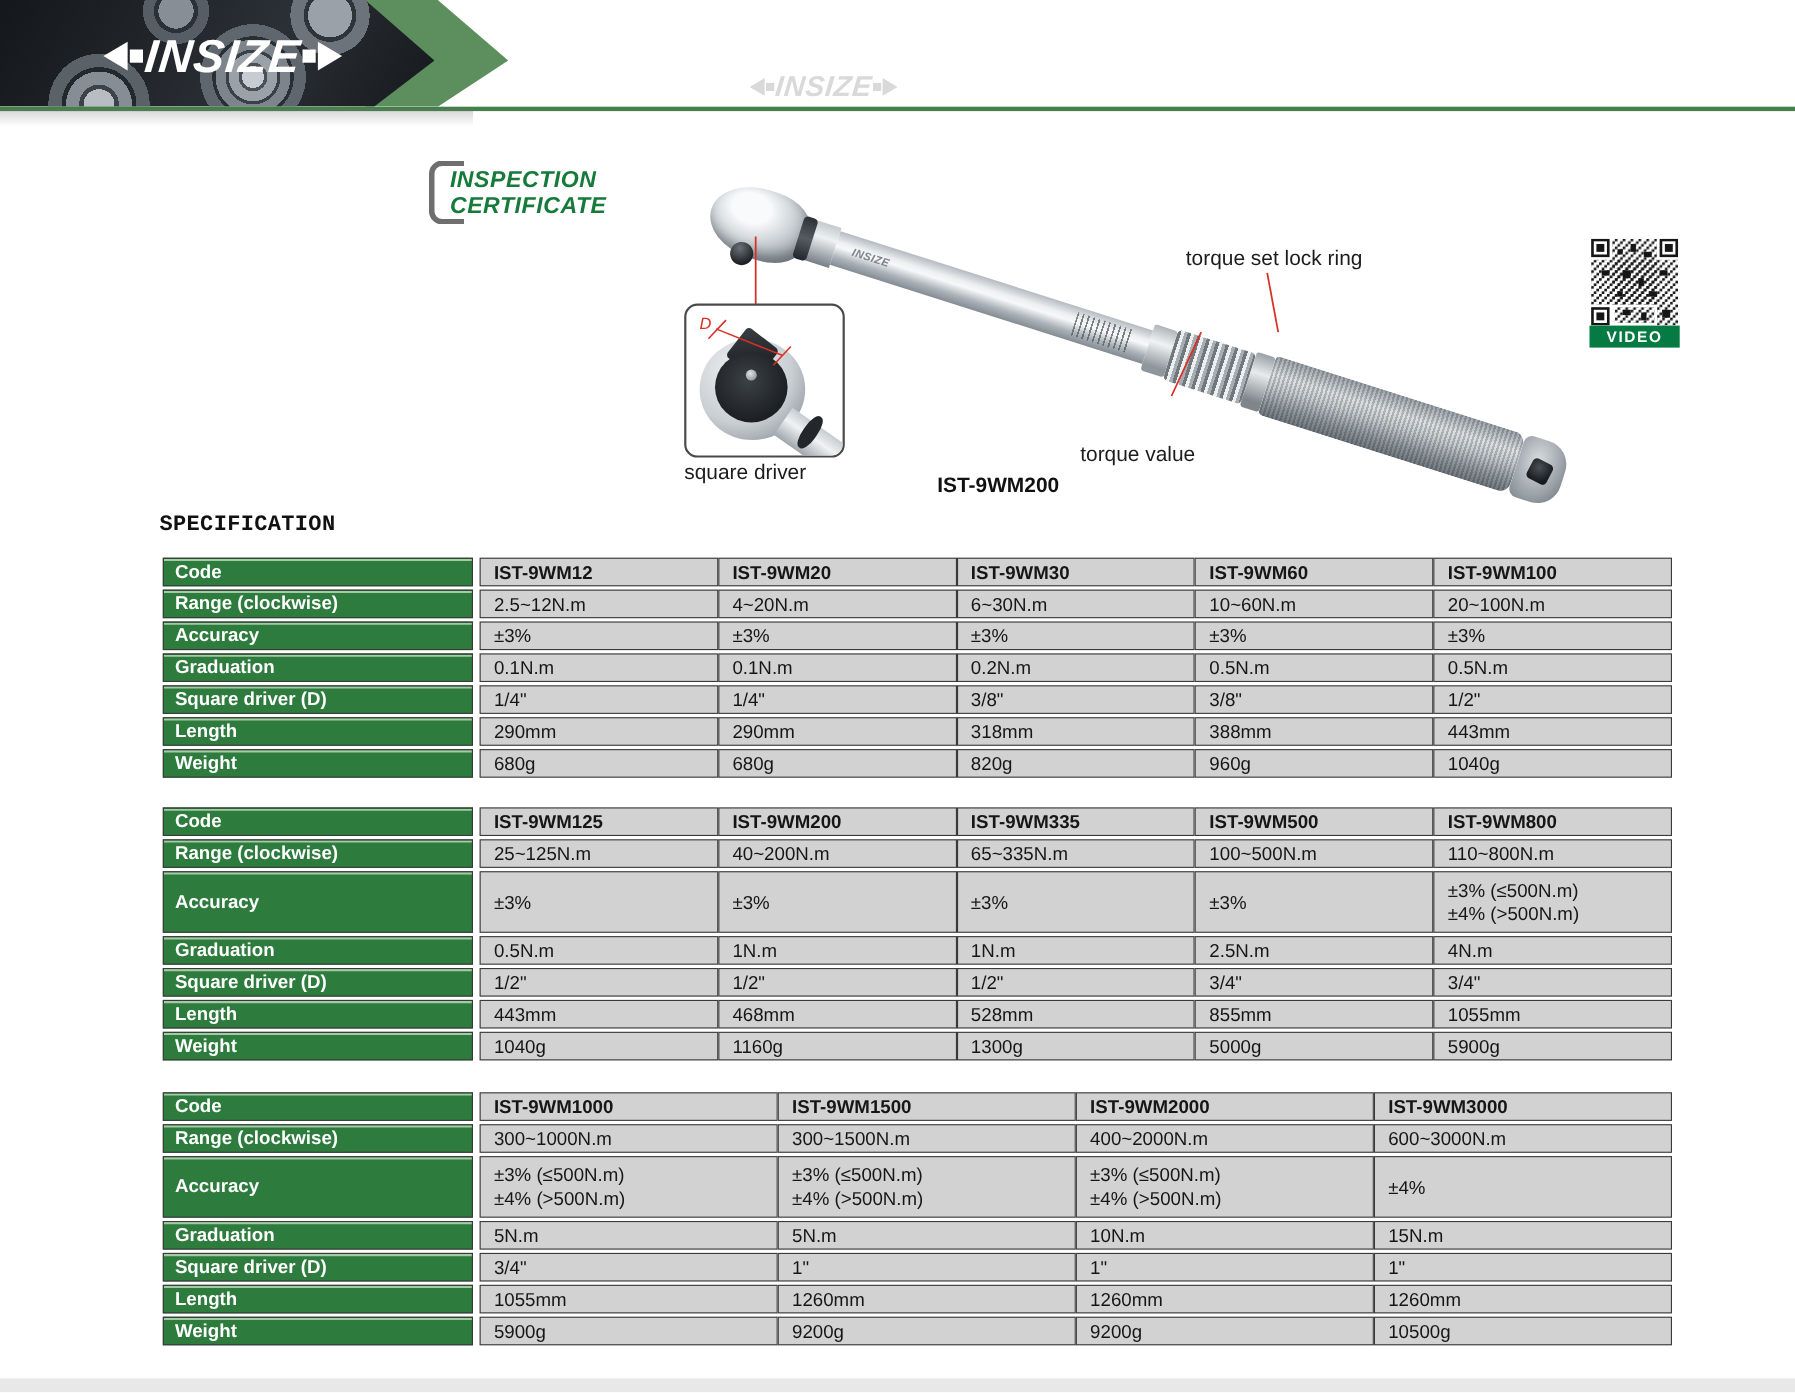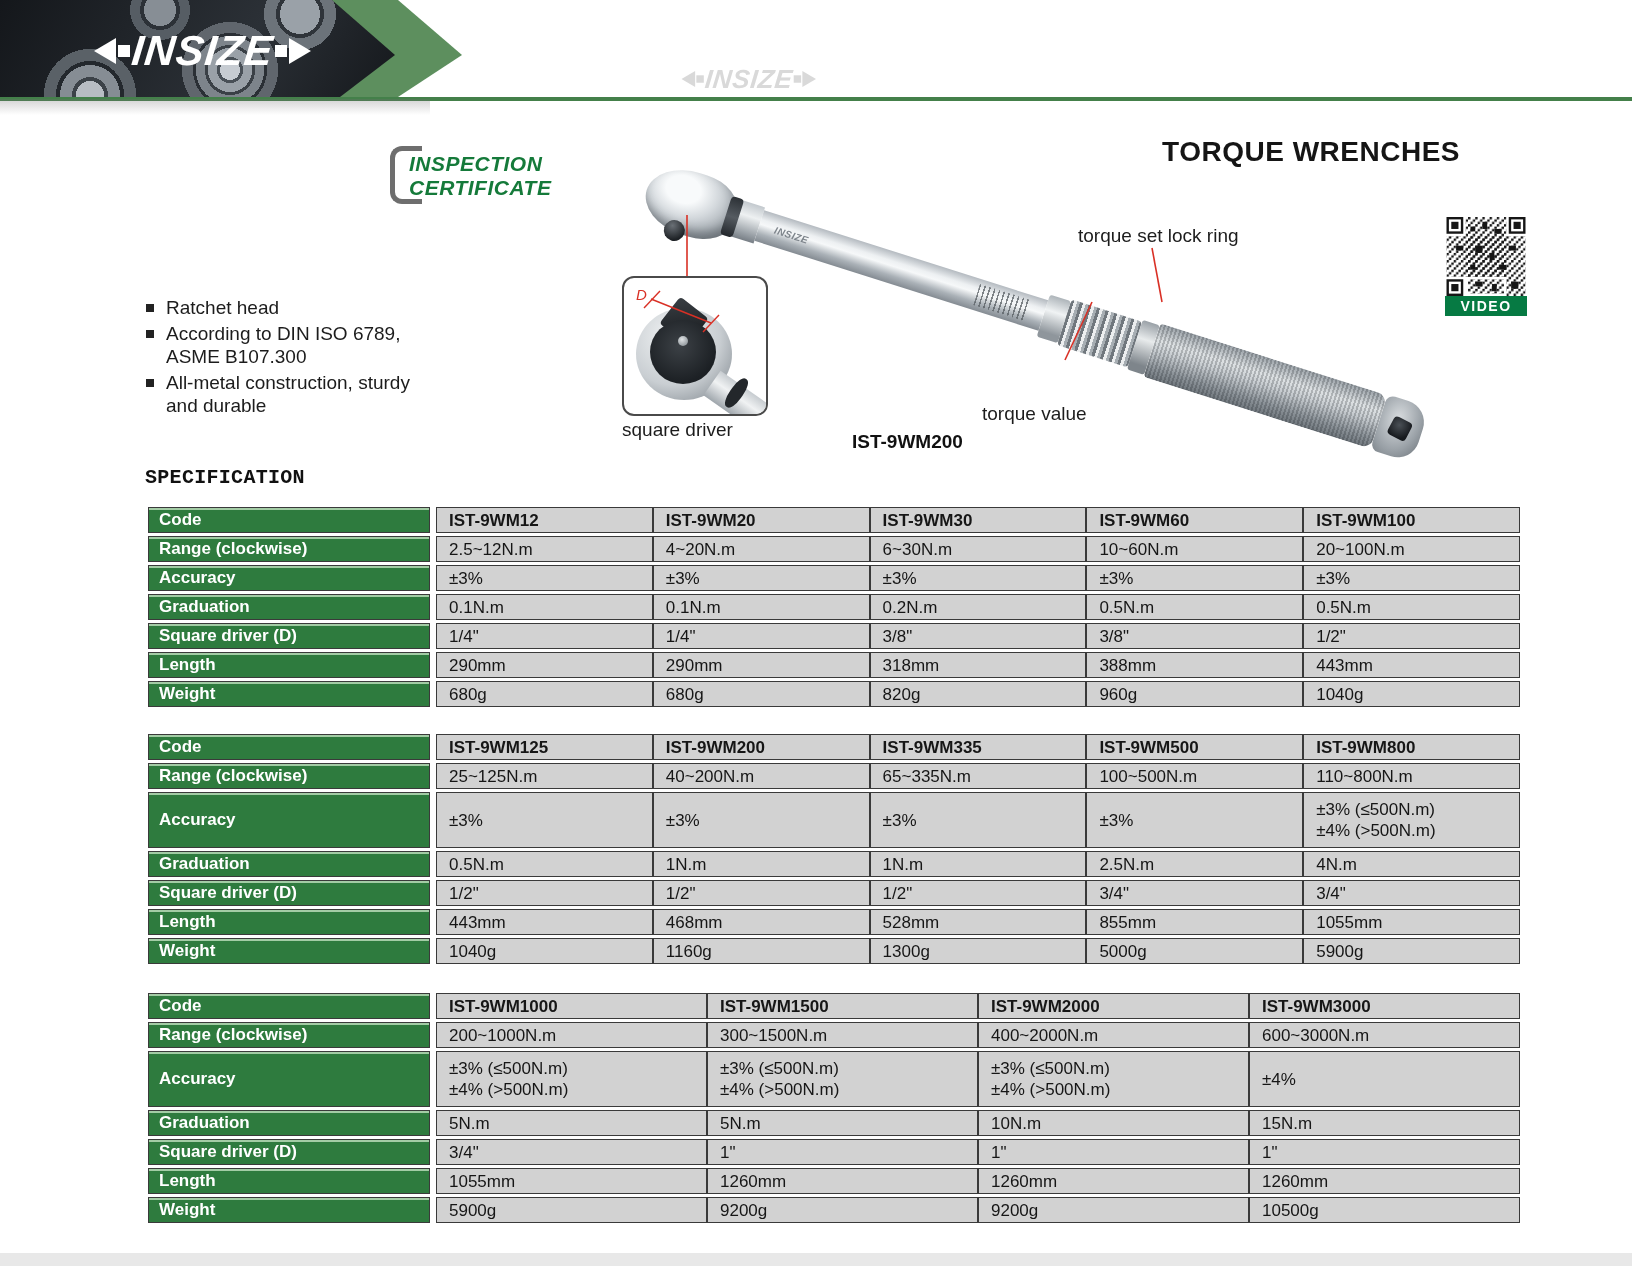--- a/index.html
+++ b/index.html
@@ -147,36 +147,21 @@
     </div>
   </div>
   <div class="green-line"></div>
   <div class="photo-shadow"></div>
 
   <div class="cert-bracket"></div>
   <div class="cert-text">
     <div>INSPECTION</div>
     <div>CERTIFICATE</div>
   </div>
-  <div class="page-title">TORQUE WRENCHES</div>
-
-  <div class="features">
-    <div class="feature">
-      <span class="bullet"></span>
-      <span>Ratchet head</span>
-    </div>
-    <div class="feature">
-      <span class="bullet"></span>
-      <span>According to DIN ISO 6789, ASME B107.300</span>
-    </div>
-    <div class="feature">
-      <span class="bullet"></span>
-      <span>All-metal construction, sturdy and durable</span>
-    </div>
-  </div>
+
 
   <div class="wrench">
     <div class="w-head"></div>
     <div class="w-neck"></div>
     <div class="w-shaft">
       <span class="w-marking">INSIZE</span>
       <span class="w-scale"></span>
     </div>
     <div class="w-collar"></div>
     <div class="w-ring"></div>
@@ -375,21 +360,21 @@
   <div id="table3" class="spec-table">
       <div class="spec-row">
         <div class="cell-label">Code</div>
         <div class="cell-data code">IST-9WM1000</div>
         <div class="cell-data code">IST-9WM1500</div>
         <div class="cell-data code">IST-9WM2000</div>
         <div class="cell-data code">IST-9WM3000</div>
       </div>
       <div class="spec-row">
         <div class="cell-label">Range (clockwise)</div>
-        <div class="cell-data">200~1000N.m</div>
+        <div class="cell-data">300~1000N.m</div>
         <div class="cell-data">300~1500N.m</div>
         <div class="cell-data">400~2000N.m</div>
         <div class="cell-data">600~3000N.m</div>
       </div>
       <div class="spec-row tall">
         <div class="cell-label">Accuracy</div>
         <div class="cell-data">±3% (≤500N.m)
 ±4% (&gt;500N.m)</div>
         <div class="cell-data">±3% (≤500N.m)
 ±4% (&gt;500N.m)</div>

